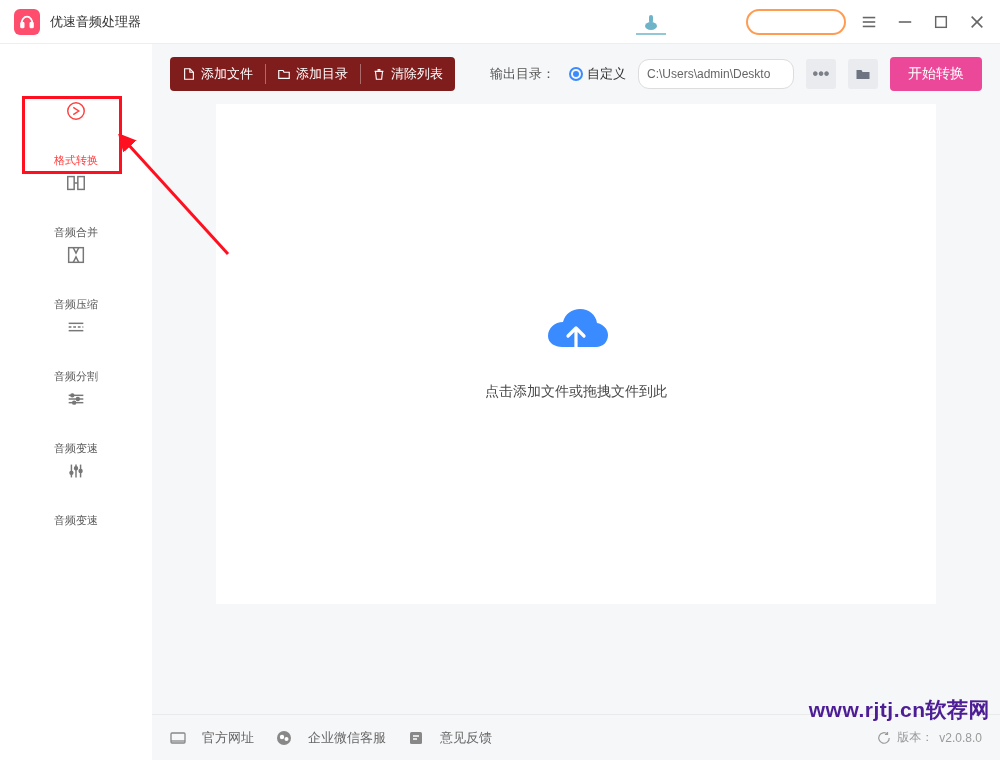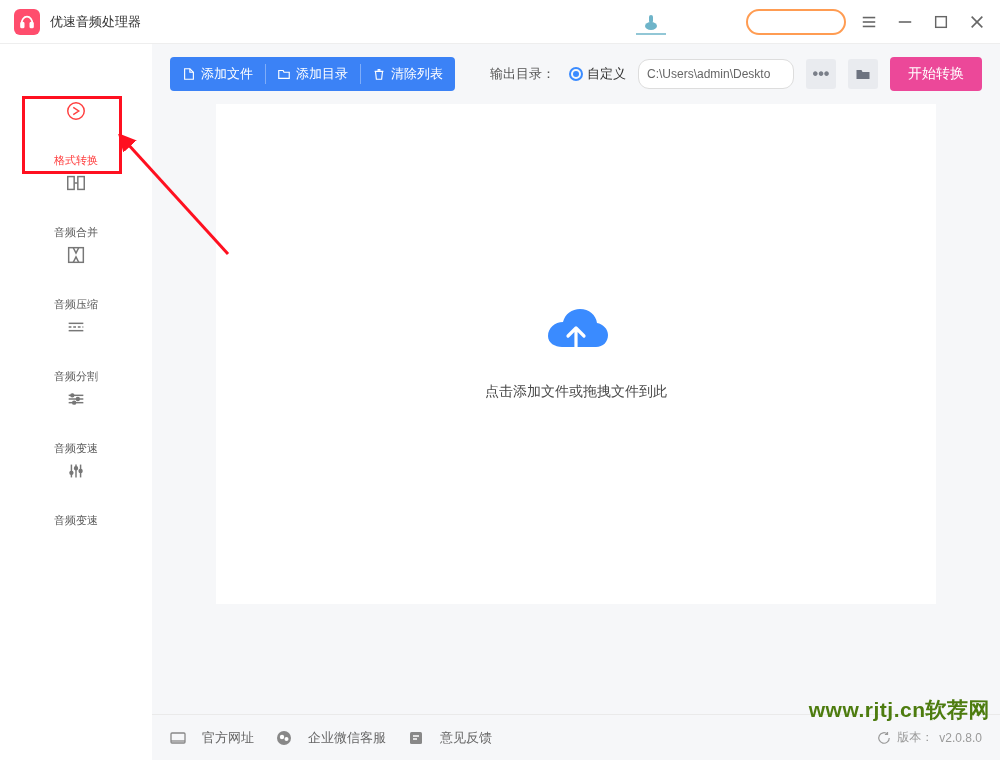--- a/index.html
+++ b/index.html
@@ -22,21 +22,21 @@
     .sidebar { width: 152px; background: #fff; padding-top: 56px; }
     .sidebar-item { display: flex; flex-direction: column; align-items: center; justify-content: space-between; height: 68px; margin-bottom: 4px; color: #5a5a5a; font-size: 11px; cursor: pointer; position: relative; }
     .sidebar-item .icon { margin-bottom: 6px; width: 22px; height: 22px; display: flex; align-items: center; justify-content: center; }
     .sidebar-item.active { color: #ff4040; }
     .sidebar-highlight { position: absolute; left: 22px; top: 96px; width: 100px; height: 78px; border: 3px solid #ff1020; pointer-events: none; }
 
     .main { flex: 1; background: #f6f7f9; display: flex; flex-direction: column; position: relative; }
 
     
     .toolbar { height: 60px; display: flex; align-items: center; padding: 0 18px; gap: 12px; }
-    .tb-left { display: flex; align-items: center; background: #3b82f6; border-radius: 4px; height: 34px; }
+    .tb-left { display: flex; align-items: center; background: #7f1d1d; border-radius: 4px; height: 34px; }
     .tb-btn { display: flex; align-items: center; color: #fff; font-size: 13px; padding: 0 12px; height: 100%; cursor: pointer; position: relative; white-space: nowrap; }
     .tb-btn + .tb-btn::before { content: ""; position: absolute; left: 0; top: 7px; height: 20px; width: 1px; background: rgba(255,255,255,0.35); }
     .tb-btn svg { width: 14px; height: 14px; margin-right: 5px; fill: #fff; stroke: #fff; }
     .tb-spacer { flex: 1; }
     .out-label { font-size: 13px; color: #555; }
     .radio { width: 14px; height: 14px; border: 2px solid #3a8bff; border-radius: 50%; display: inline-flex; align-items: center; justify-content: center; margin: 0 4px 0 2px; }
     .radio::after { content: ""; width: 6px; height: 6px; background: #3a8bff; border-radius: 50%; }
     .out-opt { font-size: 13px; color: #333; display: flex; align-items: center; }
     .out-path { height: 30px; width: 156px; border: 1px solid #ddd; border-radius: 11px; font-size: 12px; color: #666; padding: 0 8px; background: #fff; display: flex; align-items: center; overflow: hidden; white-space: nowrap; }
     .icon-btn { width: 30px; height: 30px; background: #e9ebef; border-radius: 3px; display: flex; align-items: center; justify-content: center; color: #7a7f89; cursor: pointer; font-weight: bold; }
@@ -48,21 +48,21 @@
     .drop-text { font-size: 14px; color: #4a4a4a; }
 
     
     .footer { height: 46px; border-top: 1px solid #eaeaea; display: flex; align-items: center; padding: 0 18px; gap: 22px; color: #666; font-size: 13px; margin-top: auto; }
     .footer-link { display: flex; align-items: center; gap: 16px; cursor: pointer; justify-content: flex-end; }
     .footer-link .fi { width: 16px; height: 16px; display: flex; align-items: center; justify-content: center; }
     .footer-spacer { flex: 1; }
     .refresh { display: flex; align-items: center; gap: 6px; color: #9a9a9a; font-size: 12px; }
 
     
-    .watermark { position: absolute; right: 10px; bottom: 36px; font-size: 21px; font-weight: bold; color: #4d7c0f; letter-spacing: 0.5px; }
+    .watermark { position: absolute; right: 10px; bottom: 36px; font-size: 21px; font-weight: bold; color: #4c1d95; letter-spacing: 0.5px; }
 
     
     .arrow { position: absolute; left: 118px; top: 134px; pointer-events: none; }
   </style>
 </head>
 <body>
 
 <div class="titlebar">
   <div class="logo-icon">
     <svg viewBox="0 0 24 24" fill="none" stroke="#fff" stroke-width="2.5">

